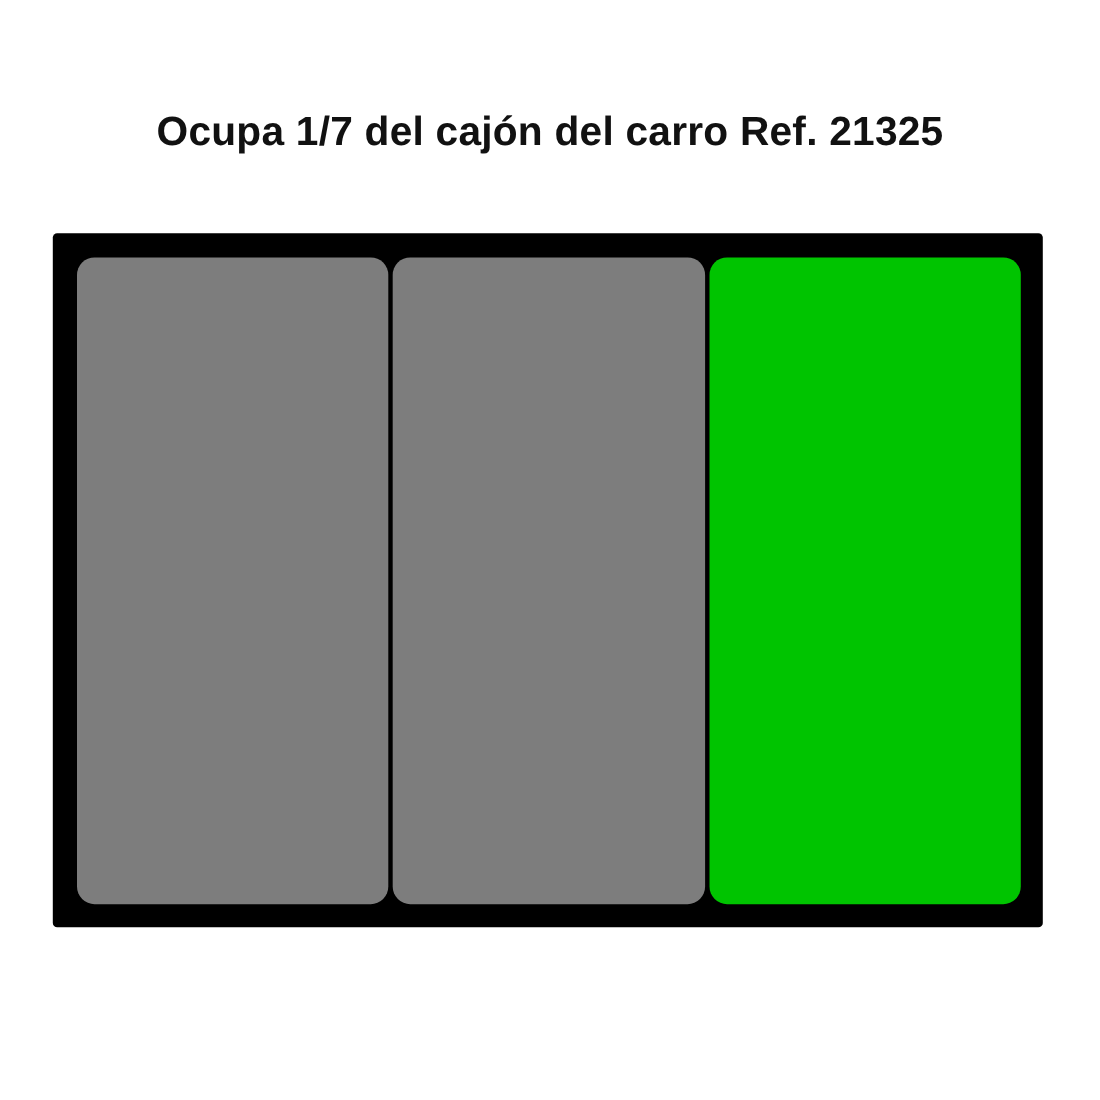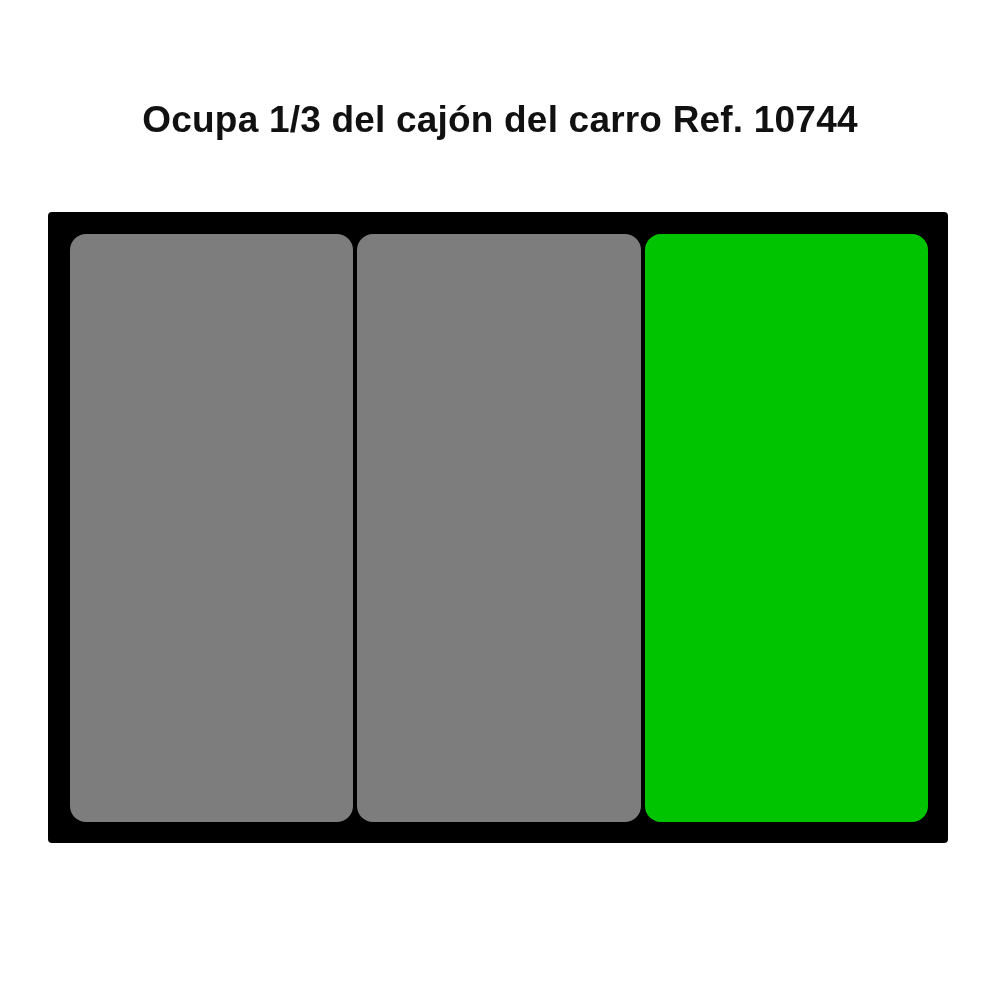--- a/index.html
+++ b/index.html
@@ -46,21 +46,21 @@
   }
   .slot {
     flex: 1 1 0;
     height: 100%;
     border-radius: 16px;
   }
 </style>
 </head>
 <body style="background: rgb(255, 255, 255);">
 
-<div class="title" style="color: rgb(17, 17, 17);">Ocupa 1/3 del cajón del carro Ref. 10744</div>
+<div class="title" style="color: rgb(17, 17, 17);">Ocupa 1/7 del cajón del carro Ref. 21325</div>
 
 <div class="drawer-frame" style="background: rgb(0, 0, 0);">
   <div class="drawer-slots">
       <div class="slot" style="background: rgb(125, 125, 125);"></div>
       <div class="slot" style="background: rgb(125, 125, 125);"></div>
       <div class="slot" style="background: rgb(0, 196, 0);"></div>
     </div>
 </div>
 
 </body></html>

